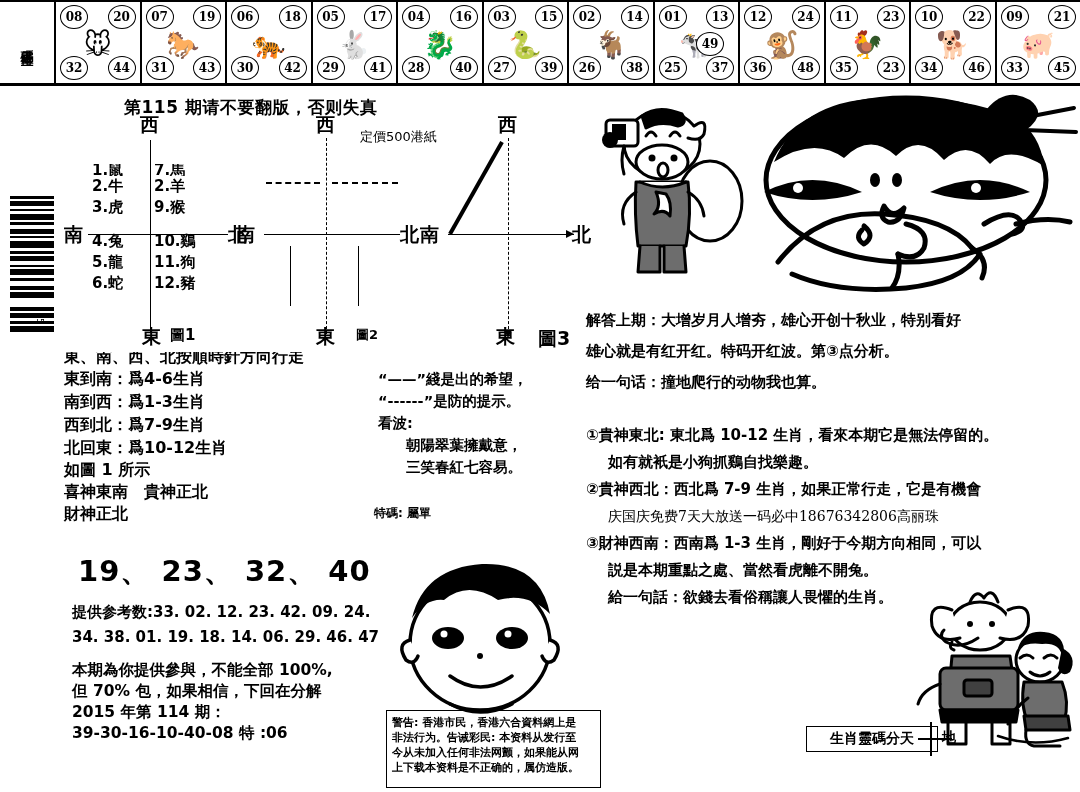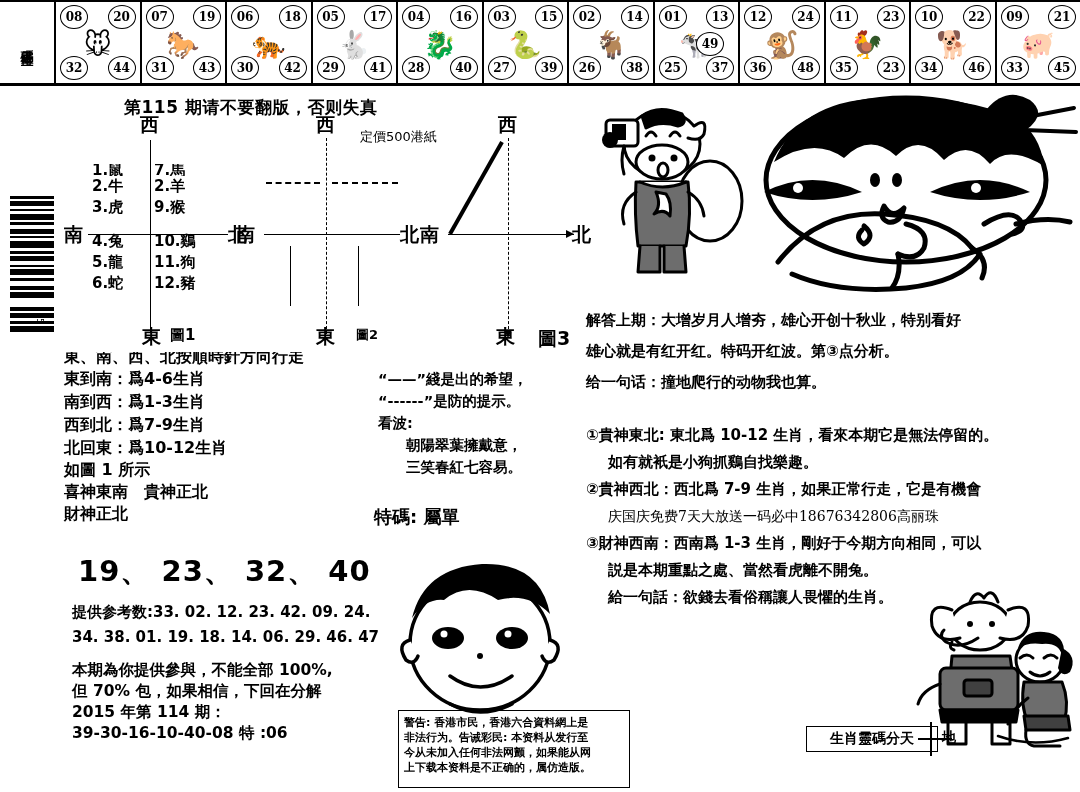--- a/index.html
+++ b/index.html
@@ -65,33 +65,33 @@
            letter-spacing:1px;font-family:"DejaVu Sans","Liberation Sans",sans-serif;}
   .refnums{position:absolute;left:72px;top:600px;font-size:15px;font-weight:bold;
            line-height:25px;width:330px;}
   .note{position:absolute;left:72px;top:660px;font-size:15.5px;font-weight:bold;
         line-height:21px;width:320px;}
 
   
   .mid{position:absolute;left:378px;top:368px;width:210px;font-size:14.5px;
        font-weight:bold;line-height:22px;}
   .mid .indent{padding-left:28px;}
-  .tema{position:absolute;left:374px;top:505px;font-size:18px;font-weight:bold;}
+  .tema{position:absolute;left:374px;top:505px;font-size:12px;font-weight:bold;}
 
   
   .rtext{position:absolute;left:586px;top:305px;width:492px;font-size:15px;
          font-weight:bold;line-height:31px;}
   .points{position:absolute;left:586px;top:422px;width:494px;font-size:15px;
           font-weight:bold;line-height:27px;}
   .points .sub{padding-left:22px;}
   .points .ad{font-weight:normal;font-size:14px;padding-left:22px;
               font-family:"DejaVu Serif","Liberation Serif",serif;}
 
   
-  .warnbox{position:absolute;left:398px;top:710px;width:232px;height:78px;
+  .warnbox{position:absolute;left:386px;top:710px;width:215px;height:78px;
            border:1.5px solid #000;box-sizing:border-box;padding:4px 5px;
            font-size:11px;line-height:15px;font-weight:bold;}
   .tagbox{position:absolute;left:806px;top:726px;width:132px;height:26px;
           border:1.5px solid #000;box-sizing:border-box;
           display:flex;align-items:center;justify-content:center;
           font-size:14px;font-weight:bold;background:#fff;}
   .tagextra{position:absolute;left:942px;top:729px;font-size:14px;font-weight:bold;}
   .tagcross{position:absolute;left:930px;top:722px;width:1.5px;height:34px;background:#000;}
   .tagcross2{position:absolute;left:918px;top:738px;width:34px;height:1.5px;background:#000;}
 

